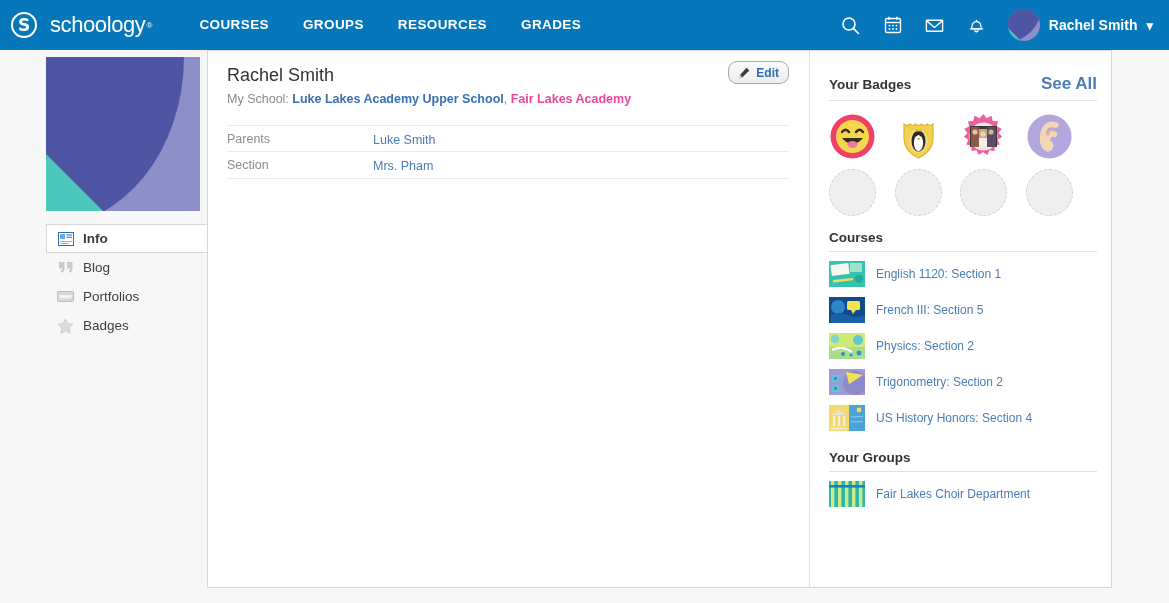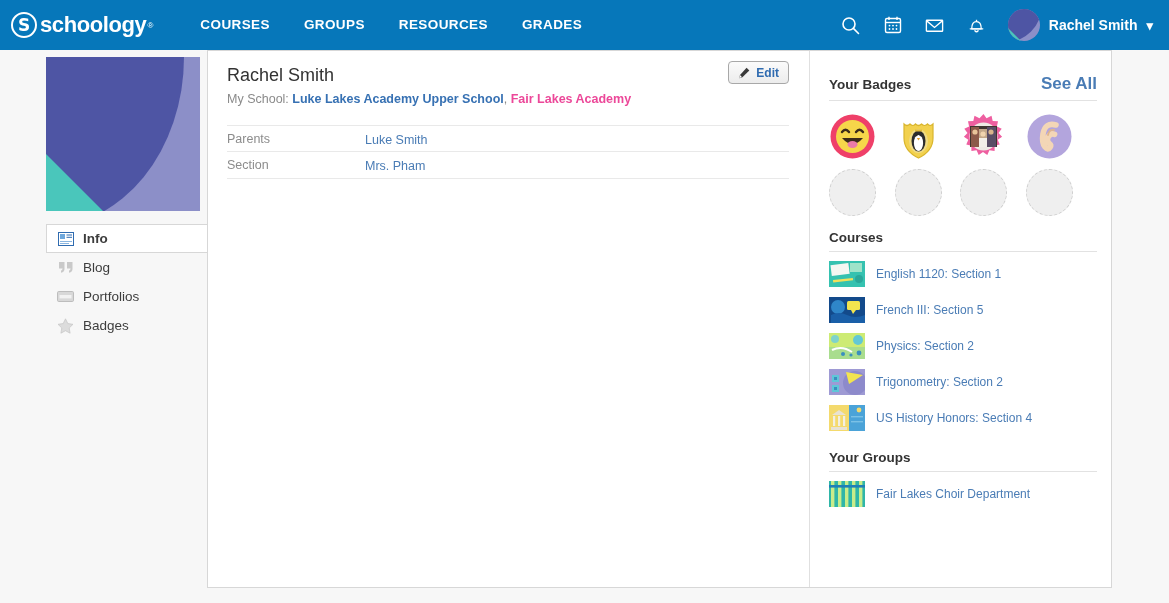--- a/index.html
+++ b/index.html
@@ -25,21 +25,21 @@
   .logo-mark {
     width: 26px; height: 26px;
     border: 2px solid #fff; border-radius: 50%;
     display: flex; align-items: center; justify-content: center;
     color: #fff; font-size: 17px; font-weight: bold;
     font-family: "DejaVu Sans", sans-serif;
     line-height: 1;
   }
   .logo-text {
     color: #fff; font-size: 22px; letter-spacing: -0.4px;
-    margin-left: 3px; font-weight: 700;
+    margin-left: 13px; font-weight: 400;
   }
   .logo-tm { color:#fff; font-size:8px; vertical-align: super; margin-left:1px;}
   .mainnav { display: flex; align-items: center; height: 50px; }
   .mainnav a {
     color: #fff; font-size: 13.5px; font-weight: bold;
     letter-spacing: 0.4px; text-decoration: none;
     padding: 0 17px; line-height: 50px;
     cursor: pointer;
   }
 
@@ -149,34 +149,34 @@
   .prof-name { font-size: 18px; color: #333; font-weight: normal; }
   .prof-schools { font-size: 12.5px; color: #8a8a8a; margin-top: 6px; }
   .prof-schools .lnk { color: #3771b3; font-weight: bold; text-decoration: none; cursor:pointer;}
   .prof-schools .lnk2 { color: #ec4899; text-decoration: none; cursor:pointer;font-weight:bold;}
 
   .edit-btn {
     position: absolute; right: 20px; top: 10px;
     display: flex; align-items: center;
     height: 23px; padding: 0 9px;
     background: linear-gradient(to bottom, #fbfbfb 0%, #ececec 100%);
-    border: 1px solid #a8a8a8; border-radius: 4px;
+    border: 1px solid #a8a8a8; border-radius: 9px;
     font-size: 12px; color: #2f6bb0; font-weight: bold;
     cursor: pointer;
   }
   .edit-btn .pencil { margin-right: 6px; display:flex; }
 
   .info-table { margin: 19px 20px 0 19px; }
   .info-row {
     display: flex; align-items: center;
     height: 27px; border-bottom: 1px solid #e9e9e9;
   }
   .info-row:first-child { border-top: 1px solid #e9e9e9; }
   .info-label { width: 138px; flex: none; font-size: 12.5px; color: #8c8c8c; }
-  .info-value a { font-size: 12.5px; color: #4a7cb5; text-decoration: none; cursor:pointer;}
+  .info-value a { font-size: 12.5px; color: #4a7cb5; text-decoration: none; cursor:pointer;margin-left:8px;}
 
   
   .sect { margin-bottom: 4px; }
   .sect-head {
     display: flex; align-items: baseline; justify-content: space-between;
     border-bottom: 1px solid #e2e2e2;
     padding-bottom: 6px;
   }
   .sect-title { font-size: 13.5px; color: #333; font-weight: bold; }
   .sect-link { font-size: 17px; color: #4a7cb5; text-decoration: none; cursor:pointer;font-weight:bold;}

